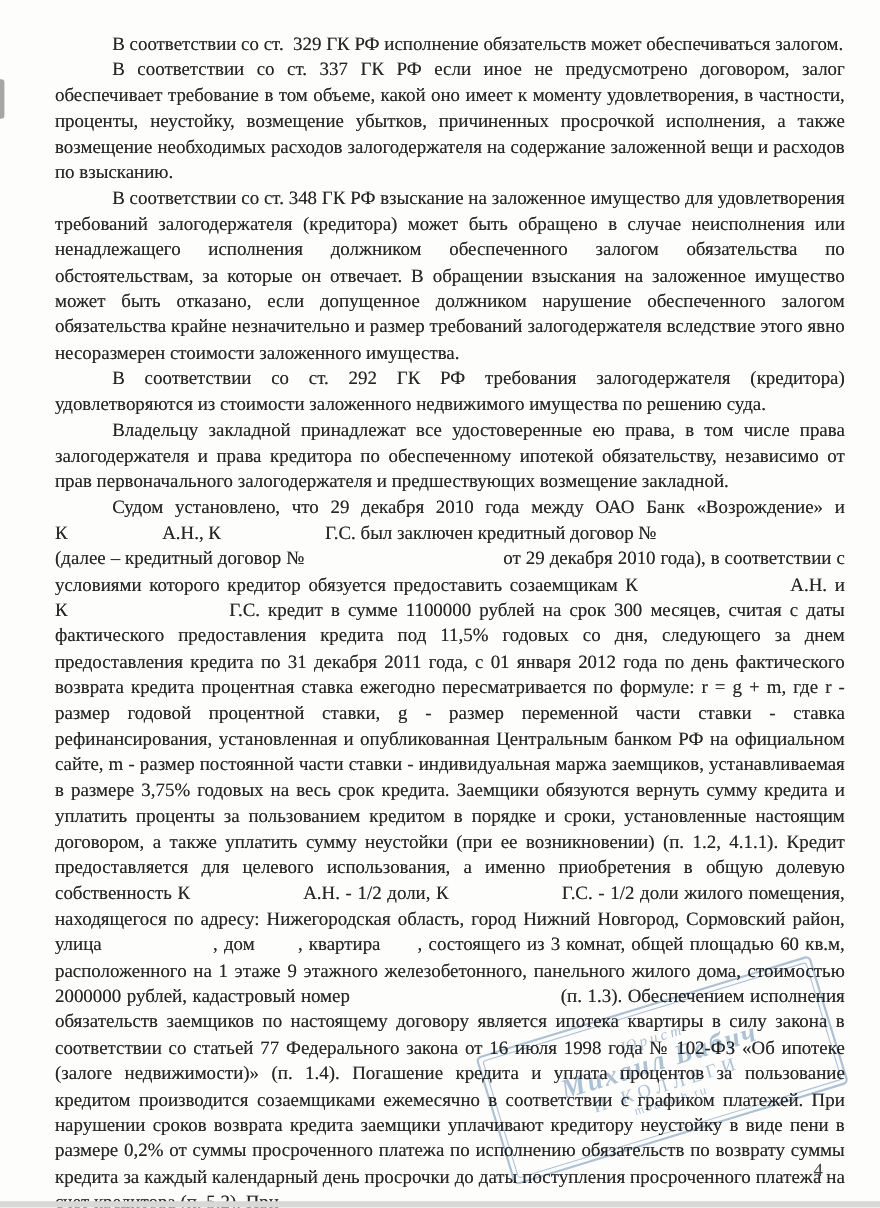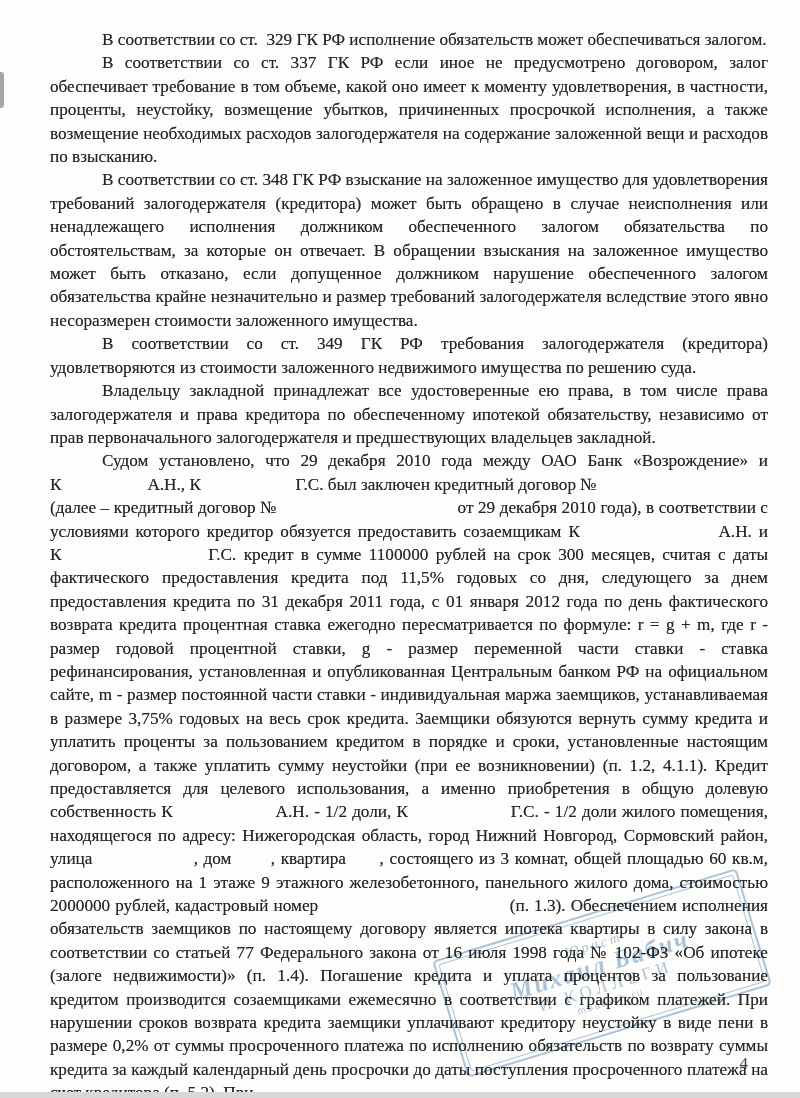--- a/index.html
+++ b/index.html
@@ -87,22 +87,22 @@
 <body>
 
 <div class="page">
 
   <div class="scan-mark"></div>
 
   <div class="content">
     <p>В соответствии со ст.&nbsp; 329 ГК РФ исполнение обязательств может обеспечиваться залогом.</p>
     <p>В соответствии со ст. 337 ГК РФ если иное не предусмотрено договором, залог обеспечивает требование в том объеме, какой оно имеет к моменту удовлетворения, в частности, проценты, неустойку, возмещение убытков, причиненных просрочкой исполнения, а также возмещение необходимых расходов залогодержателя на содержание заложенной вещи и расходов по взысканию.</p>
     <p>В соответствии со ст. 348 ГК РФ взыскание на заложенное имущество для удовлетворения требований залогодержателя (кредитора) может быть обращено в случае неисполнения или ненадлежащего исполнения должником обеспеченного залогом обязательства по обстоятельствам, за которые он отвечает. В обращении взыскания на заложенное имущество может быть отказано, если допущенное должником нарушение обеспеченного залогом обязательства крайне незначительно и размер требований залогодержателя вследствие этого явно несоразмерен стоимости заложенного имущества.</p>
-    <p>В соответствии со ст. 349 ГК РФ требования залогодержателя (кредитора) удовлетворяются из стоимости заложенного недвижимого имущества по решению суда.</p>
-    <p>Владельцу закладной принадлежат все удостоверенные ею права, в том числе права залогодержателя и права кредитора по обеспеченному ипотекой обязательству, независимо от прав первоначального залогодержателя и предшествующих владельцев закладной.</p>
+    <p>В соответствии со ст. 292 ГК РФ требования залогодержателя (кредитора) удовлетворяются из стоимости заложенного недвижимого имущества по решению суда.</p>
+    <p>Владельцу закладной принадлежат все удостоверенные ею права, в том числе права залогодержателя и права кредитора по обеспеченному ипотекой обязательству, независимо от прав первоначального залогодержателя и предшествующих возмещение закладной.</p>
     <p><span>Судом установлено, что 29 декабря 2010 года между ОАО Банк «Возрождение» и К&nbsp;&nbsp;&nbsp;&nbsp;&nbsp;&nbsp;&nbsp;&nbsp;&nbsp;&nbsp;&nbsp;&nbsp;&nbsp;&nbsp;&nbsp;&nbsp;&nbsp;&nbsp;&nbsp;&nbsp;А.Н., К&nbsp;&nbsp;&nbsp;&nbsp;&nbsp;&nbsp;&nbsp;&nbsp;&nbsp;&nbsp;&nbsp;&nbsp;&nbsp;&nbsp;&nbsp;&nbsp;&nbsp;&nbsp;&nbsp;&nbsp;&nbsp;&nbsp;Г.С. был заключен кредитный договор №</span><br><span>(далее – кредитный договор №&nbsp;&nbsp;&nbsp;&nbsp;&nbsp;&nbsp;&nbsp;&nbsp;&nbsp;&nbsp;&nbsp;&nbsp;&nbsp;&nbsp;&nbsp;&nbsp;&nbsp;&nbsp;&nbsp;&nbsp;&nbsp;&nbsp;&nbsp;&nbsp;&nbsp;&nbsp;&nbsp;&nbsp;&nbsp;&nbsp;&nbsp;&nbsp;&nbsp;&nbsp;&nbsp;&nbsp;&nbsp;&nbsp;&nbsp;&nbsp;от 29 декабря 2010 года), в соответствии с условиями которого кредитор обязуется предоставить созаемщикам К&nbsp;&nbsp;&nbsp;&nbsp;&nbsp;&nbsp;&nbsp;&nbsp;&nbsp;&nbsp;&nbsp;&nbsp;&nbsp;&nbsp;&nbsp;&nbsp;&nbsp;&nbsp;&nbsp;&nbsp;А.Н. и К&nbsp;&nbsp;&nbsp;&nbsp;&nbsp;&nbsp;&nbsp;&nbsp;&nbsp;&nbsp;&nbsp;&nbsp;&nbsp;&nbsp;&nbsp;&nbsp;&nbsp;&nbsp;&nbsp;&nbsp;Г.С. кредит в сумме 1100000 рублей на срок 300 месяцев, считая с даты фактического предоставления кредита под 11,5% годовых со дня, следующего за днем предоставления кредита по 31 декабря 2011 года, с 01 января 2012 года по день фактического возврата кредита процентная ставка ежегодно пересматривается по формуле: r = g + m, где r - размер годовой процентной ставки, g - размер переменной части ставки - ставка рефинансирования, установленная и опубликованная Центральным банком РФ на официальном сайте, m - размер постоянной части ставки - индивидуальная маржа заемщиков, устанавливаемая в размере 3,75% годовых на весь срок кредита. Заемщики обязуются вернуть сумму кредита и уплатить проценты за пользованием кредитом в порядке и сроки, установленные настоящим договором, а также уплатить сумму неустойки (при ее возникновении) (п. 1.2, 4.1.1). Кредит предоставляется для целевого использования, а именно приобретения в общую долевую собственность К&nbsp;&nbsp;&nbsp;&nbsp;&nbsp;&nbsp;&nbsp;&nbsp;&nbsp;&nbsp;&nbsp;&nbsp;&nbsp;&nbsp;&nbsp;&nbsp;&nbsp;&nbsp;&nbsp;&nbsp;А.Н. - 1/2 доли, К&nbsp;&nbsp;&nbsp;&nbsp;&nbsp;&nbsp;&nbsp;&nbsp;&nbsp;&nbsp;&nbsp;&nbsp;&nbsp;&nbsp;&nbsp;&nbsp;&nbsp;&nbsp;&nbsp;&nbsp;Г.С. - 1/2 доли жилого помещения, находящегося по адресу: Нижегородская область, город Нижний Новгород, Сормовский район, улица&nbsp;&nbsp;&nbsp;&nbsp;&nbsp;&nbsp;&nbsp;&nbsp;&nbsp;&nbsp;&nbsp;&nbsp;&nbsp;&nbsp;&nbsp;&nbsp;&nbsp;&nbsp;, дом&nbsp;&nbsp;&nbsp;&nbsp;&nbsp;&nbsp;&nbsp;, квартира&nbsp;&nbsp;&nbsp;&nbsp;&nbsp;&nbsp;, состоящего из 3 комнат, общей площадью 60 кв.м, расположенного на 1 этаже 9 этажного железобетонного, панельного жилого дома, стоимостью 2000000 рублей, кадастровый номер&nbsp;&nbsp;&nbsp;&nbsp;&nbsp;&nbsp;&nbsp;&nbsp;&nbsp;&nbsp;&nbsp;&nbsp;&nbsp;&nbsp;&nbsp;&nbsp;&nbsp;&nbsp;&nbsp;&nbsp;&nbsp;&nbsp;&nbsp;&nbsp;&nbsp;&nbsp;&nbsp;&nbsp;&nbsp;&nbsp;&nbsp;&nbsp;&nbsp;&nbsp;&nbsp;&nbsp;&nbsp;&nbsp;(п. 1.3). Обеспечением исполнения обязательств заемщиков по настоящему договору является ипотека квартиры в силу закона в соответствии со статьей 77 Федерального закона от 16 июля 1998 года № 102-ФЗ «Об ипотеке (залоге недвижимости)» (п. 1.4). Погашение кредита и уплата процентов за пользование кредитом производится созаемщиками ежемесячно в соответствии с графиком платежей. При нарушении сроков возврата кредита заемщики уплачивают кредитору неустойку в виде пени в размере 0,2% от суммы просроченного платежа по исполнению обязательств по возврату суммы кредита за каждый календарный день просрочки до даты поступления просроченного платежа на счет кредитора (п. 5.2). При</span></p>
   </div>
 
   <div class="watermark">
     <div class="wm-outer">
       <div class="wm-inner">
         <div class="wm-line1">Юрист</div>
         <div class="wm-line2">Михаил Бабич</div>
         <div class="wm-line3">И КОЛЛЕГИ</div>
         <div class="wm-line4">mbabich.ru</div>

